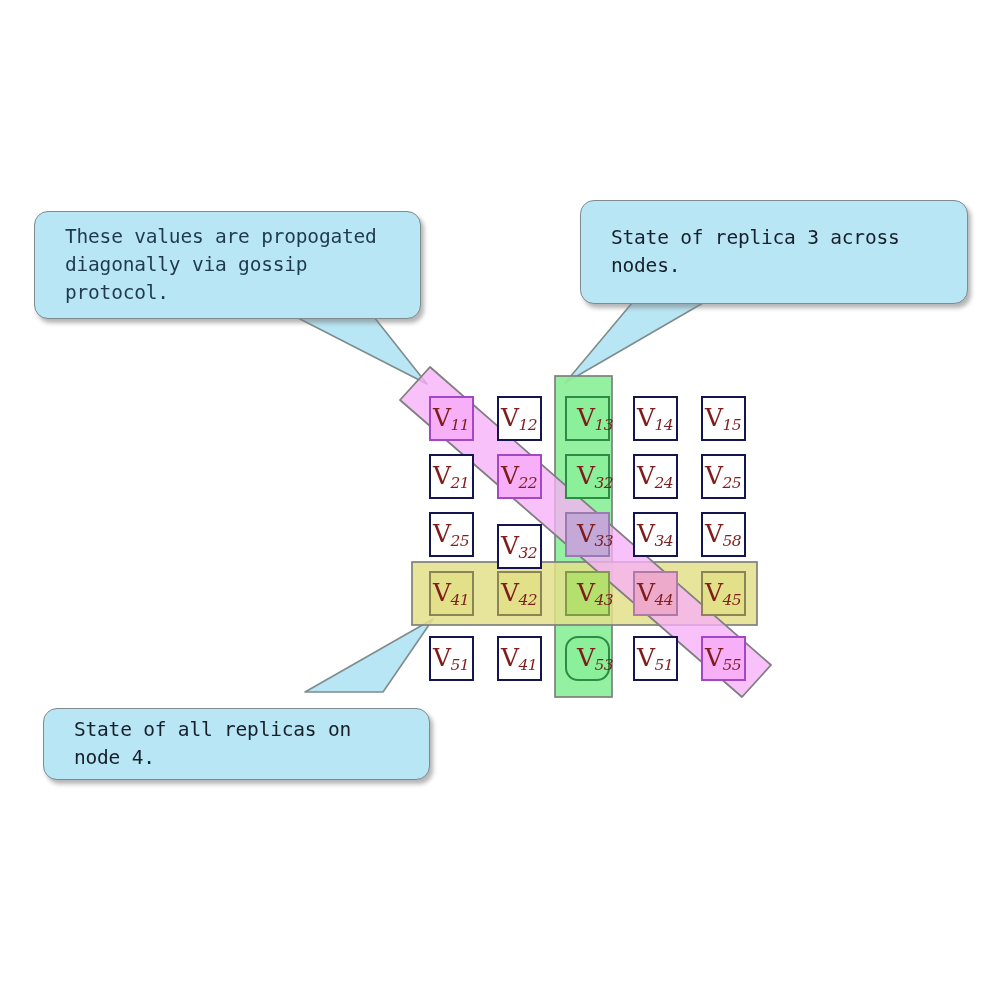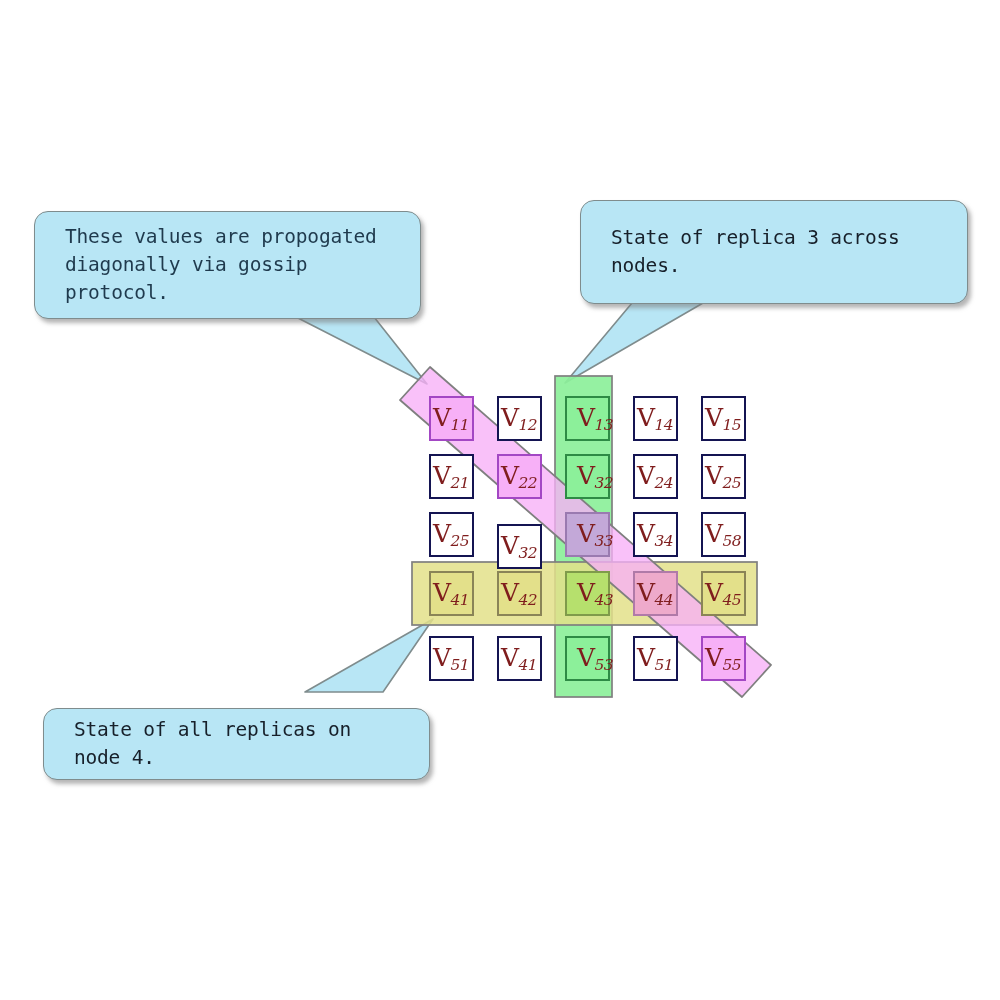--- a/index.html
+++ b/index.html
@@ -216,21 +216,21 @@
     <div class="cell in-row" style="left:701px; top:571px;">
       <span class="lbl">V<sub>45</sub></span>
     </div>
 
     <div class="cell" style="left:429px; top:636px;">
       <span class="lbl">V<sub>51</sub></span>
     </div>
     <div class="cell" style="left:497px; top:636px;">
       <span class="lbl">V<sub>41</sub></span>
     </div>
-    <div class="cell in-col" style="left:565px; top:636px;">
+    <div class="cell in-col" style="left:565px; top:636px;border-radius:13px;">
       <span class="lbl">V<sub>53</sub></span>
     </div>
     <div class="cell" style="left:633px; top:636px;">
       <span class="lbl">V<sub>51</sub></span>
     </div>
     <div class="cell in-diag" style="left:701px; top:636px;">
       <span class="lbl">V<sub>55</sub></span>
     </div>
   </div>
 

